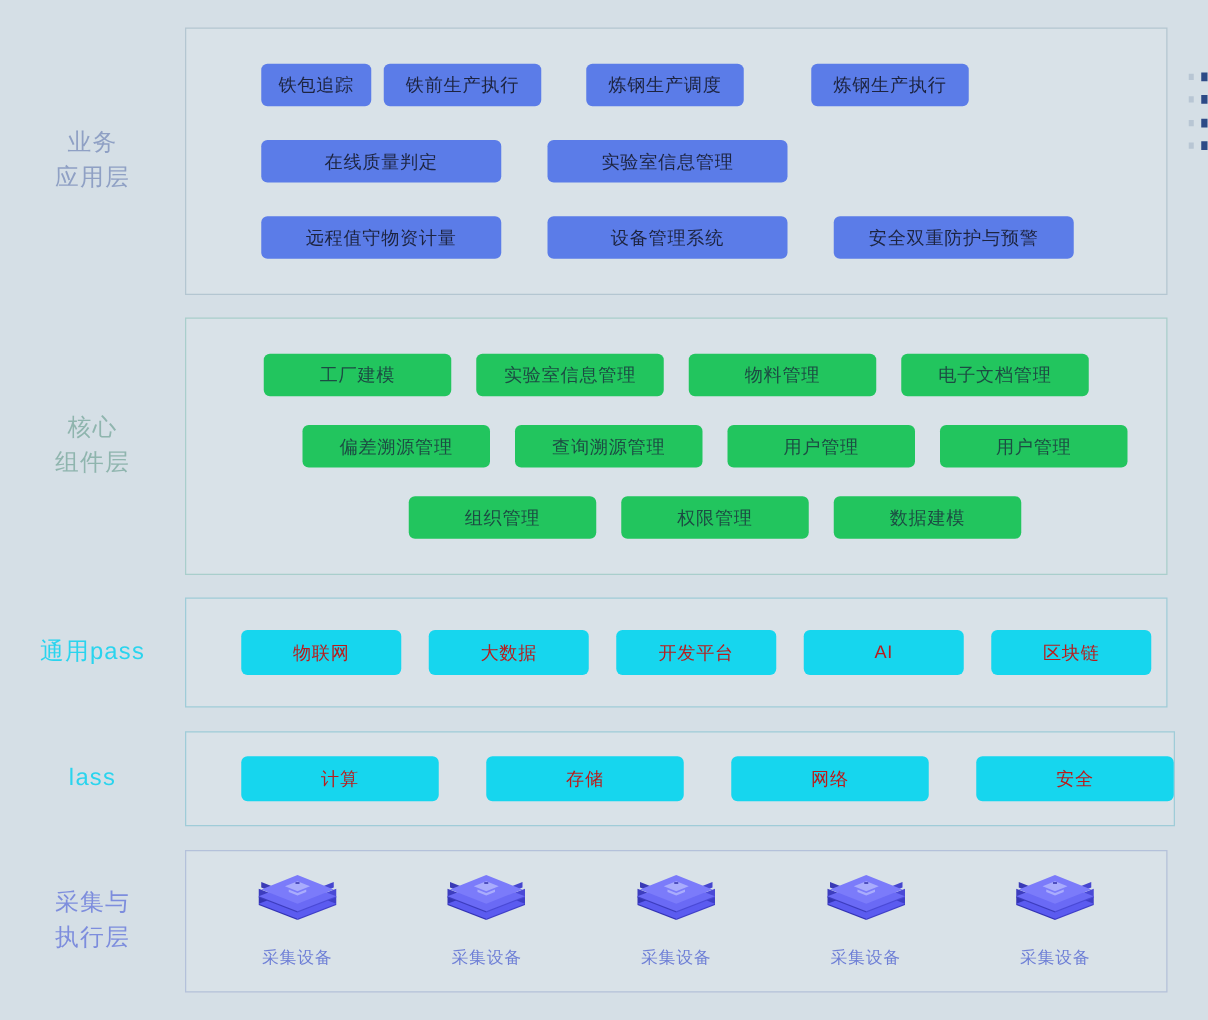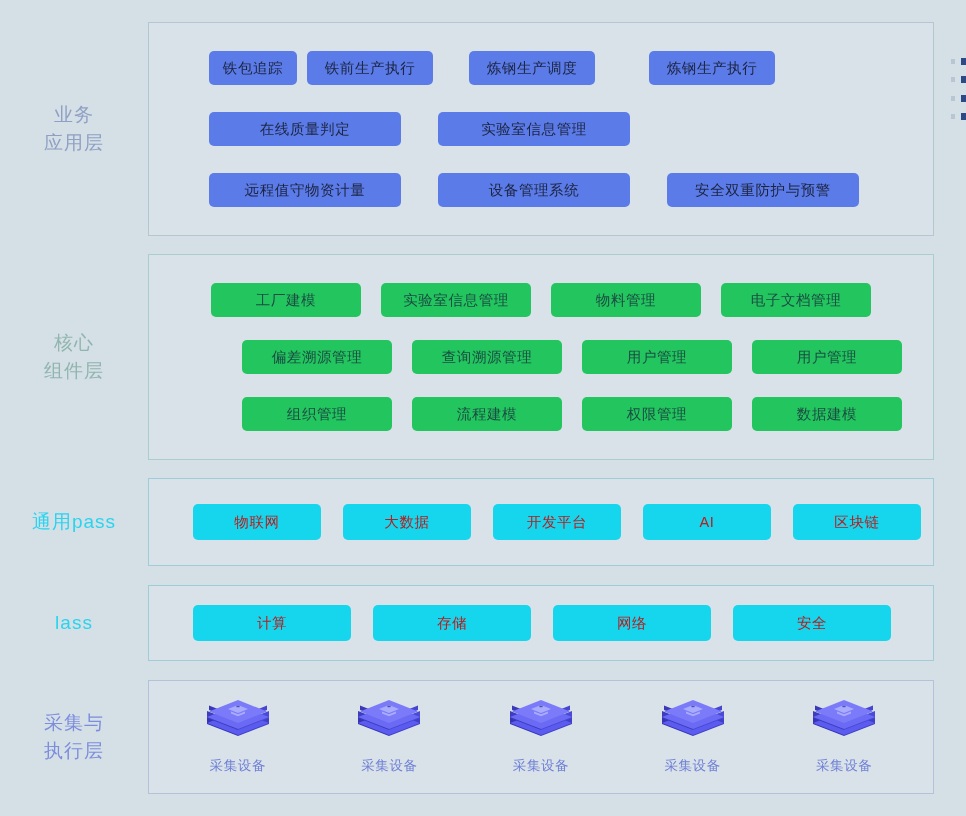--- a/index.html
+++ b/index.html
@@ -114,21 +114,21 @@
   #layer-core .chip + .chip { margin-left: 20px; }
 
   
   #layer-paas { left: 0; top: 478px; width: 934px; height: 88px; }
   #layer-paas .chip-row { padding-left: 44px; height: 36px; }
   #layer-paas .chip { width: 128px; }
   #layer-paas .chip + .chip { margin-left: 22px; }
 
   
   #layer-iaas { left: 0; top: 585px; width: 934px; height: 76px; }
-  #layer-iaas .chip-row { padding-left: 44px; height: 36px; }
+  #layer-iaas .chip-row { padding-left: 44px; height: 36px; gap: 16px; }
   #layer-iaas .chip { width: 158px; }
   #layer-iaas .chip + .chip { margin-left: 22px; }
 
   
   #layer-device { left: 0; top: 680px; width: 934px; height: 114px; }
   #layer-device .layer-panel { justify-content: center; }
   .device-row {
     display: flex;
     justify-content: space-around;
     align-items: flex-end;
@@ -220,21 +220,20 @@
 
     <div class="chip-row">
       <div class="chip chip-green">偏差溯源管理</div>
       <div class="chip chip-green">查询溯源管理</div>
       <div class="chip chip-green">用户管理</div>
       <div class="chip chip-green">用户管理</div>
     </div>
 
     <div class="chip-row">
       <div class="chip chip-green">组织管理</div>
-      <div class="chip chip-green">流程建模</div>
       <div class="chip chip-green">权限管理</div>
       <div class="chip chip-green">数据建模</div>
     </div>
 
   </div>
 </div>
 
 <div class="layer-row" id="layer-paas">
   <div class="layer-label cyan">通用pass</div>
   <div class="layer-panel panel-cyan">

